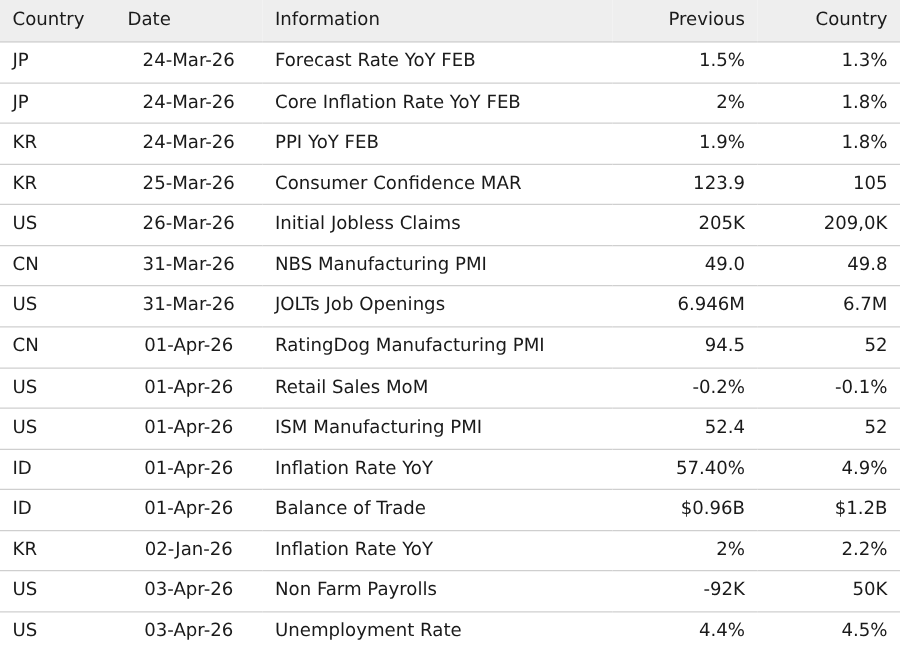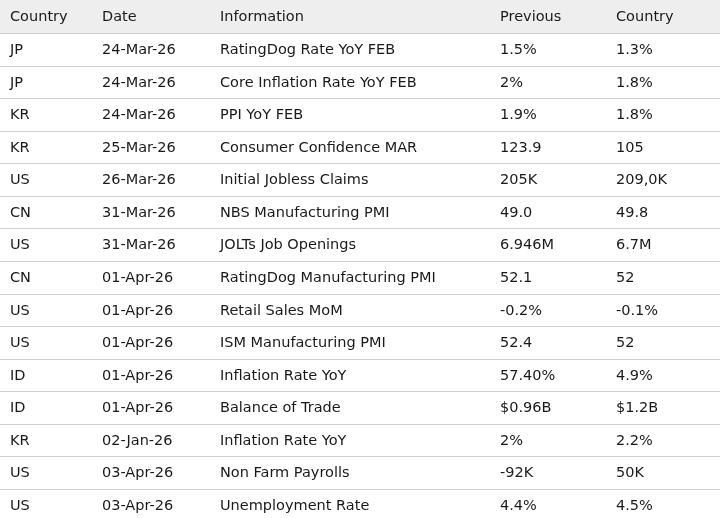--- a/index.html
+++ b/index.html
@@ -30,44 +30,45 @@
     background: #eeeeee;
     font-weight: normal;
     font-size: 14.5px;
     color: #1a1a1a;
     padding: 8px 10px 9px 10px;
     border: none;
     text-align: left;
     white-space: nowrap;
   }
   table.calendar thead th.num {
-    text-align: left;
+    text-align: right;
   }
   table.calendar tbody td {
     padding: 6px 10px 6px 10px;
     border-top: 1px solid #cfcfcf;
     border-bottom: none;
     white-space: nowrap;
     overflow: hidden;
     text-overflow: ellipsis;
     font-size: 14.5px;
     color: #1a1a1a;
     line-height: 1.35;
   }
   table.calendar tbody tr:first-child td {
     border-top: 1px solid #cfcfcf;
   }
   td.num, th.num {
+    text-align: right;
   }
   col.c-country { width: 92px; }
   col.c-date    { width: 118px; }
   col.c-info    { width: 280px; }
   col.c-prev    { width: 116px; }
   col.c-fore    { width: 114px; }
-  .date-cell { text-align: left; }
+  .date-cell { text-align: center; }
   thead th.date-head { text-align: center; }
 </style>
 </head>
 <body>
 
 <div class="calendar-wrap">
   <table class="calendar">
     <colgroup>
       <col class="c-country">
       <col class="c-date">
@@ -81,21 +82,21 @@
         <th class="date-head">Date</th>
         <th>Information</th>
         <th class="num">Previous</th>
         <th class="num">Country</th>
       </tr>
     </thead>
     <tbody id="calendar-body">
         <tr>
           <td>JP</td>
           <td class="date-cell">24-Mar-26</td>
-          <td>RatingDog Rate YoY FEB</td>
+          <td>Forecast Rate YoY FEB</td>
           <td class="num">1.5%</td>
           <td class="num">1.3%</td>
         </tr>
         <tr>
           <td>JP</td>
           <td class="date-cell">24-Mar-26</td>
           <td>Core Inflation Rate YoY FEB</td>
           <td class="num">2%</td>
           <td class="num">1.8%</td>
         </tr>
@@ -131,21 +132,21 @@
           <td>US</td>
           <td class="date-cell">31-Mar-26</td>
           <td>JOLTs Job Openings</td>
           <td class="num">6.946M</td>
           <td class="num">6.7M</td>
         </tr>
         <tr>
           <td>CN</td>
           <td class="date-cell">01-Apr-26</td>
           <td>RatingDog Manufacturing PMI</td>
-          <td class="num">52.1</td>
+          <td class="num">94.5</td>
           <td class="num">52</td>
         </tr>
         <tr>
           <td>US</td>
           <td class="date-cell">01-Apr-26</td>
           <td>Retail Sales MoM</td>
           <td class="num">-0.2%</td>
           <td class="num">-0.1%</td>
         </tr>
         <tr>

